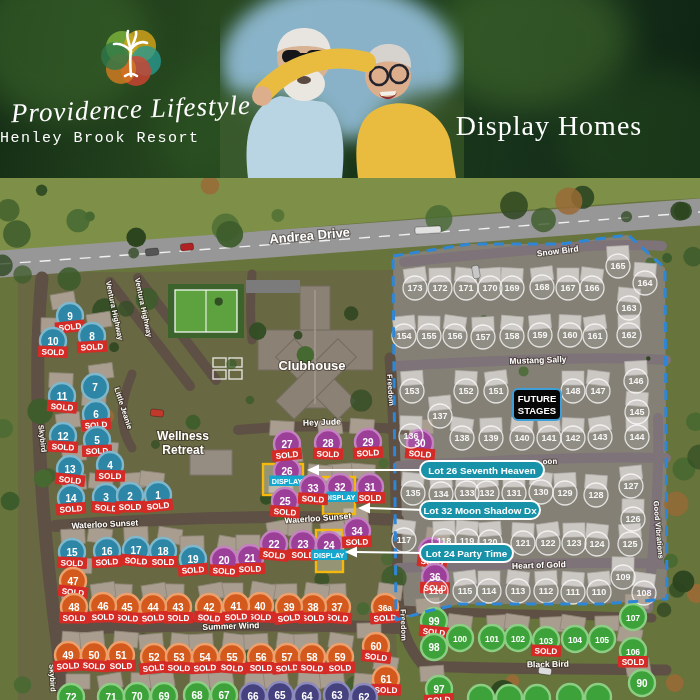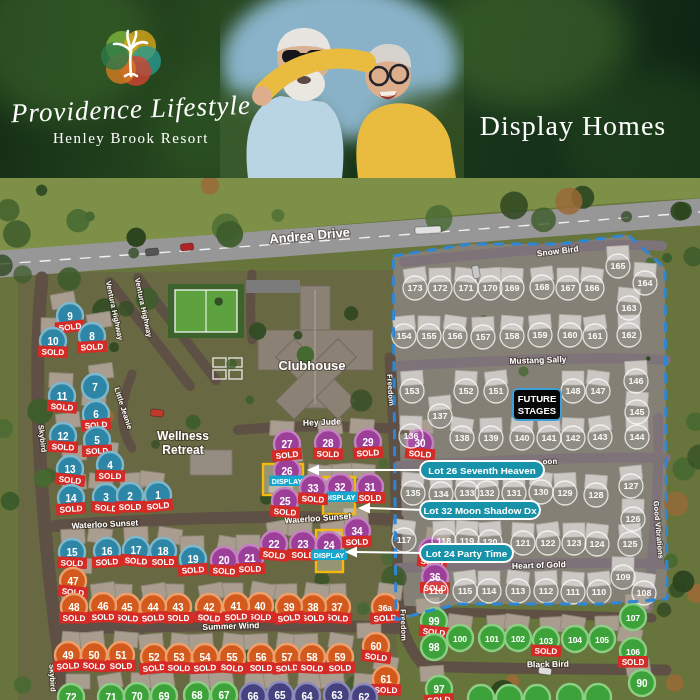--- a/index.html
+++ b/index.html
@@ -8,23 +8,23 @@
   .header{position:absolute;left:0;top:0;width:700px;height:178px;overflow:hidden;
     background:linear-gradient(100deg,#142d15 0%,#27481f 30%,#1d3d1c 55%,#16301a 78%,#0e2413 100%);}
   .blob{position:absolute;border-radius:50%;filter:blur(16px);opacity:.55;}
   .b1{left:-30px;top:-40px;width:180px;height:160px;background:#3f6b2d;}
   .b2{left:150px;top:60px;width:140px;height:120px;background:#2c5423;}
   .b3{left:430px;top:-30px;width:200px;height:140px;background:#46702f;}
   .b4{left:560px;top:70px;width:190px;height:140px;background:#24481e;}
   .b5{left:300px;top:110px;width:160px;height:90px;background:#16301a;}
   .brand{position:absolute;left:0;top:94px;width:262px;text-align:center;color:#fff;
     font-family:"Liberation Serif",serif;font-style:italic;font-size:27px;letter-spacing:1px;transform:rotate(-2deg);}
-  .brand-sub{position:absolute;left:0;top:130px;width:262px;text-align:center;color:#fff;
-    font-family:Liberation Serif, serif;font-size:15px;letter-spacing:1.5px;}
-  .page-title{position:absolute;left:448px;top:110px;width:250px;text-align:center;color:#fff;
+  .brand-sub{position:absolute;left:0;top:130px;width:262px;text-align:left;color:#fff;
+    font-family:Liberation Mono, monospace;font-size:15px;letter-spacing:1.5px;}
+  .page-title{position:absolute;left:424px;top:110px;width:250px;text-align:center;color:#fff;
     font-family:"Liberation Serif",serif;font-size:28px;letter-spacing:1px;}
   .logo{position:absolute;left:97px;top:22px;}
   .couple{position:absolute;left:220px;top:0px;}
   
   .map{position:absolute;left:0;top:178px;width:700px;height:522px;background:#67743c;}
   svg text{font-family:"Liberation Sans",sans-serif;}
 </style>
 </head>
 <body>
 

